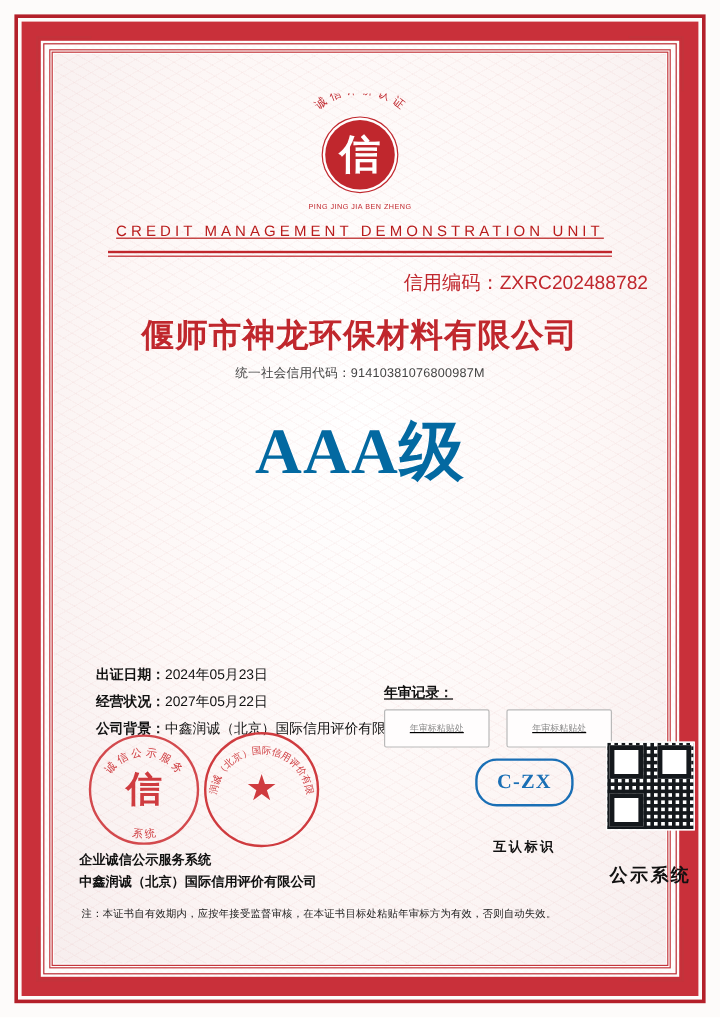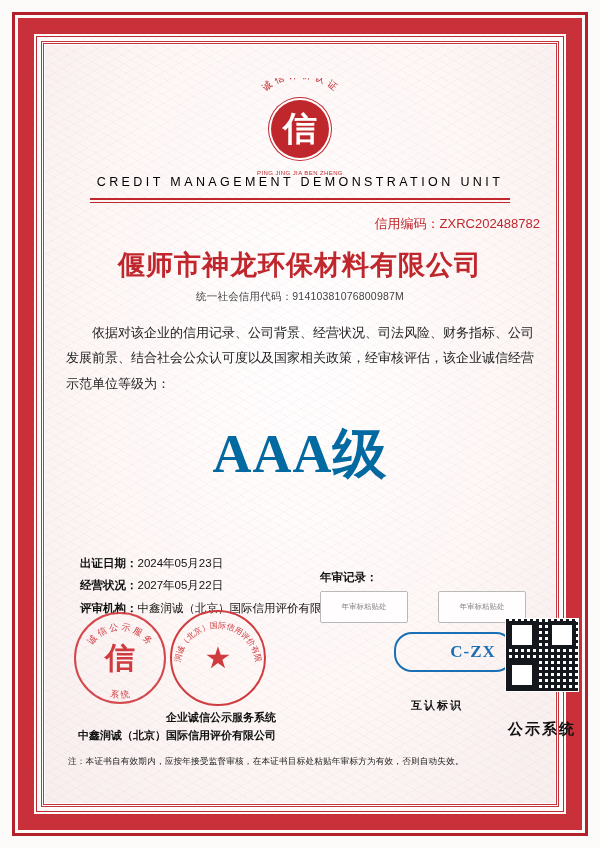--- a/index.html
+++ b/index.html
@@ -148,43 +148,44 @@
     text-align: center;
     margin-top: 16px;
     font-size: 40px;
     font-weight: bold;
     letter-spacing: 3px;
     color: #111;
     font-family: "Liberation Serif", serif;
   }
   .subtitle {
     text-align: center;
-    margin-top: 1px;
+    margin-top: 12px;
     font-size: 12.5px;
     letter-spacing: 3.4px;
-    color: #000000;
+    color: #b91c1c;
+    text-decoration: underline;
   }
   .title-rule {
     margin: 9px auto 0;
     width: 420px;
     height: 2px;
     background: #c0272d;
   }
   .title-rule.thin {
     margin-top: 2px;
     height: 1px;
     width: 420px;
     background: #c0272d;
   }
 
   .code-line {
     margin-top: 12px;
     text-align: right;
     padding-right: 8px;
-    font-size: 13px;
+    font-size: 16px;
     color: #c0272d;
   }
 
   .company {
     margin-top: 14px;
     text-align: center;
     font-size: 27px;
     font-weight: bold;
     color: #c0272d;
     letter-spacing: 1px;
@@ -227,30 +228,31 @@
     color: #111;
   }
   .details .row { white-space: nowrap; }
   .details .label { font-weight: bold; margin-top: 41px; }
 
   .annual {
     position: absolute;
     right: 18px;
     top: 518px;
     width: 210px;
+    text-decoration: underline;
   }
   .annual-title {
     font-size: 11.5px;
     font-weight: bold;
     color: #111;
     margin-bottom: 6px;
   }
   .annual-boxes {
     display: flex;
-    gap: 30px;
+    gap: 14px;
   }
   .annual-box {
     width: 86px;
     height: 30px;
     border: 1px solid #b9b9b9;
     border-radius: 2px;
     display: flex;
     align-items: center;
     justify-content: center;
     font-size: 7.5px;
@@ -321,21 +323,21 @@
     font-size: 8px;
     fill: #cf3b3f;
     font-family: "Liberation Sans", sans-serif;
   }
 
   .seal-caption {
     position: absolute;
     left: 14px;
     top: 98px;
     width: 210px;
-    text-align: right;
+    text-align: left;
     font-size: 11px;
     font-weight: bold;
     color: #111;
     line-height: 1.65;
   }
 
   .mutual {
     position: absolute;
     left: 342px;
     top: 22px;
@@ -349,21 +351,20 @@
     border: 2px solid #1a6fb5;
     border-radius: 18px;
     color: #1a6fb5;
     font-size: 17px;
     font-weight: bold;
     letter-spacing: 1px;
     display: flex;
     align-items: center;
     justify-content: center;
     font-family: "Liberation Serif", serif;
-    padding-left: 38px;
   }
   .mutual-label {
     margin-top: 26px;
     font-size: 11px;
     font-weight: bold;
     color: #111;
     letter-spacing: 2px;
   }
 
   .qr-block {
@@ -457,33 +458,32 @@
 
     <div class="subtitle">CREDIT MANAGEMENT DEMONSTRATION UNIT</div>
     <div class="title-rule"></div>
     <div class="title-rule thin"></div>
 
     <div class="code-line">信用编码：ZXRC202488782</div>
 
     <div class="company">偃师市神龙环保材料有限公司</div>
     <div class="uscc">统一社会信用代码：91410381076800987M</div>
 
-    <div class="body-text">依据对该企业的信用记录、公司背景、经营状况、司法风险、财务指标、公司发展前景、结合社会公众认可度以及国家相关政策，经审核评估，该企业诚信经营示范单位等级为：</div>
 
     <div class="grade">AAA级</div>
 
     <div class="details">
       <div class="row">
         <span class="label">出证日期：</span><span>2024年05月23日</span>
       </div>
       <div class="row">
         <span class="label">经营状况：</span><span>2027年05月22日</span>
       </div>
       <div class="row">
-        <span class="label">评审机构：</span><span>中鑫润诚（北京）国际信用评价有限公司</span>
+        <span class="label">公司背景：</span><span>中鑫润诚（北京）国际信用评价有限公司</span>
       </div>
     </div>
 
     <div class="annual">
       <div class="annual-title">年审记录：</div>
       <div class="annual-boxes">
         <div class="annual-box">年审标粘贴处</div>
         <div class="annual-box">年审标粘贴处</div>
       </div>
     </div>

